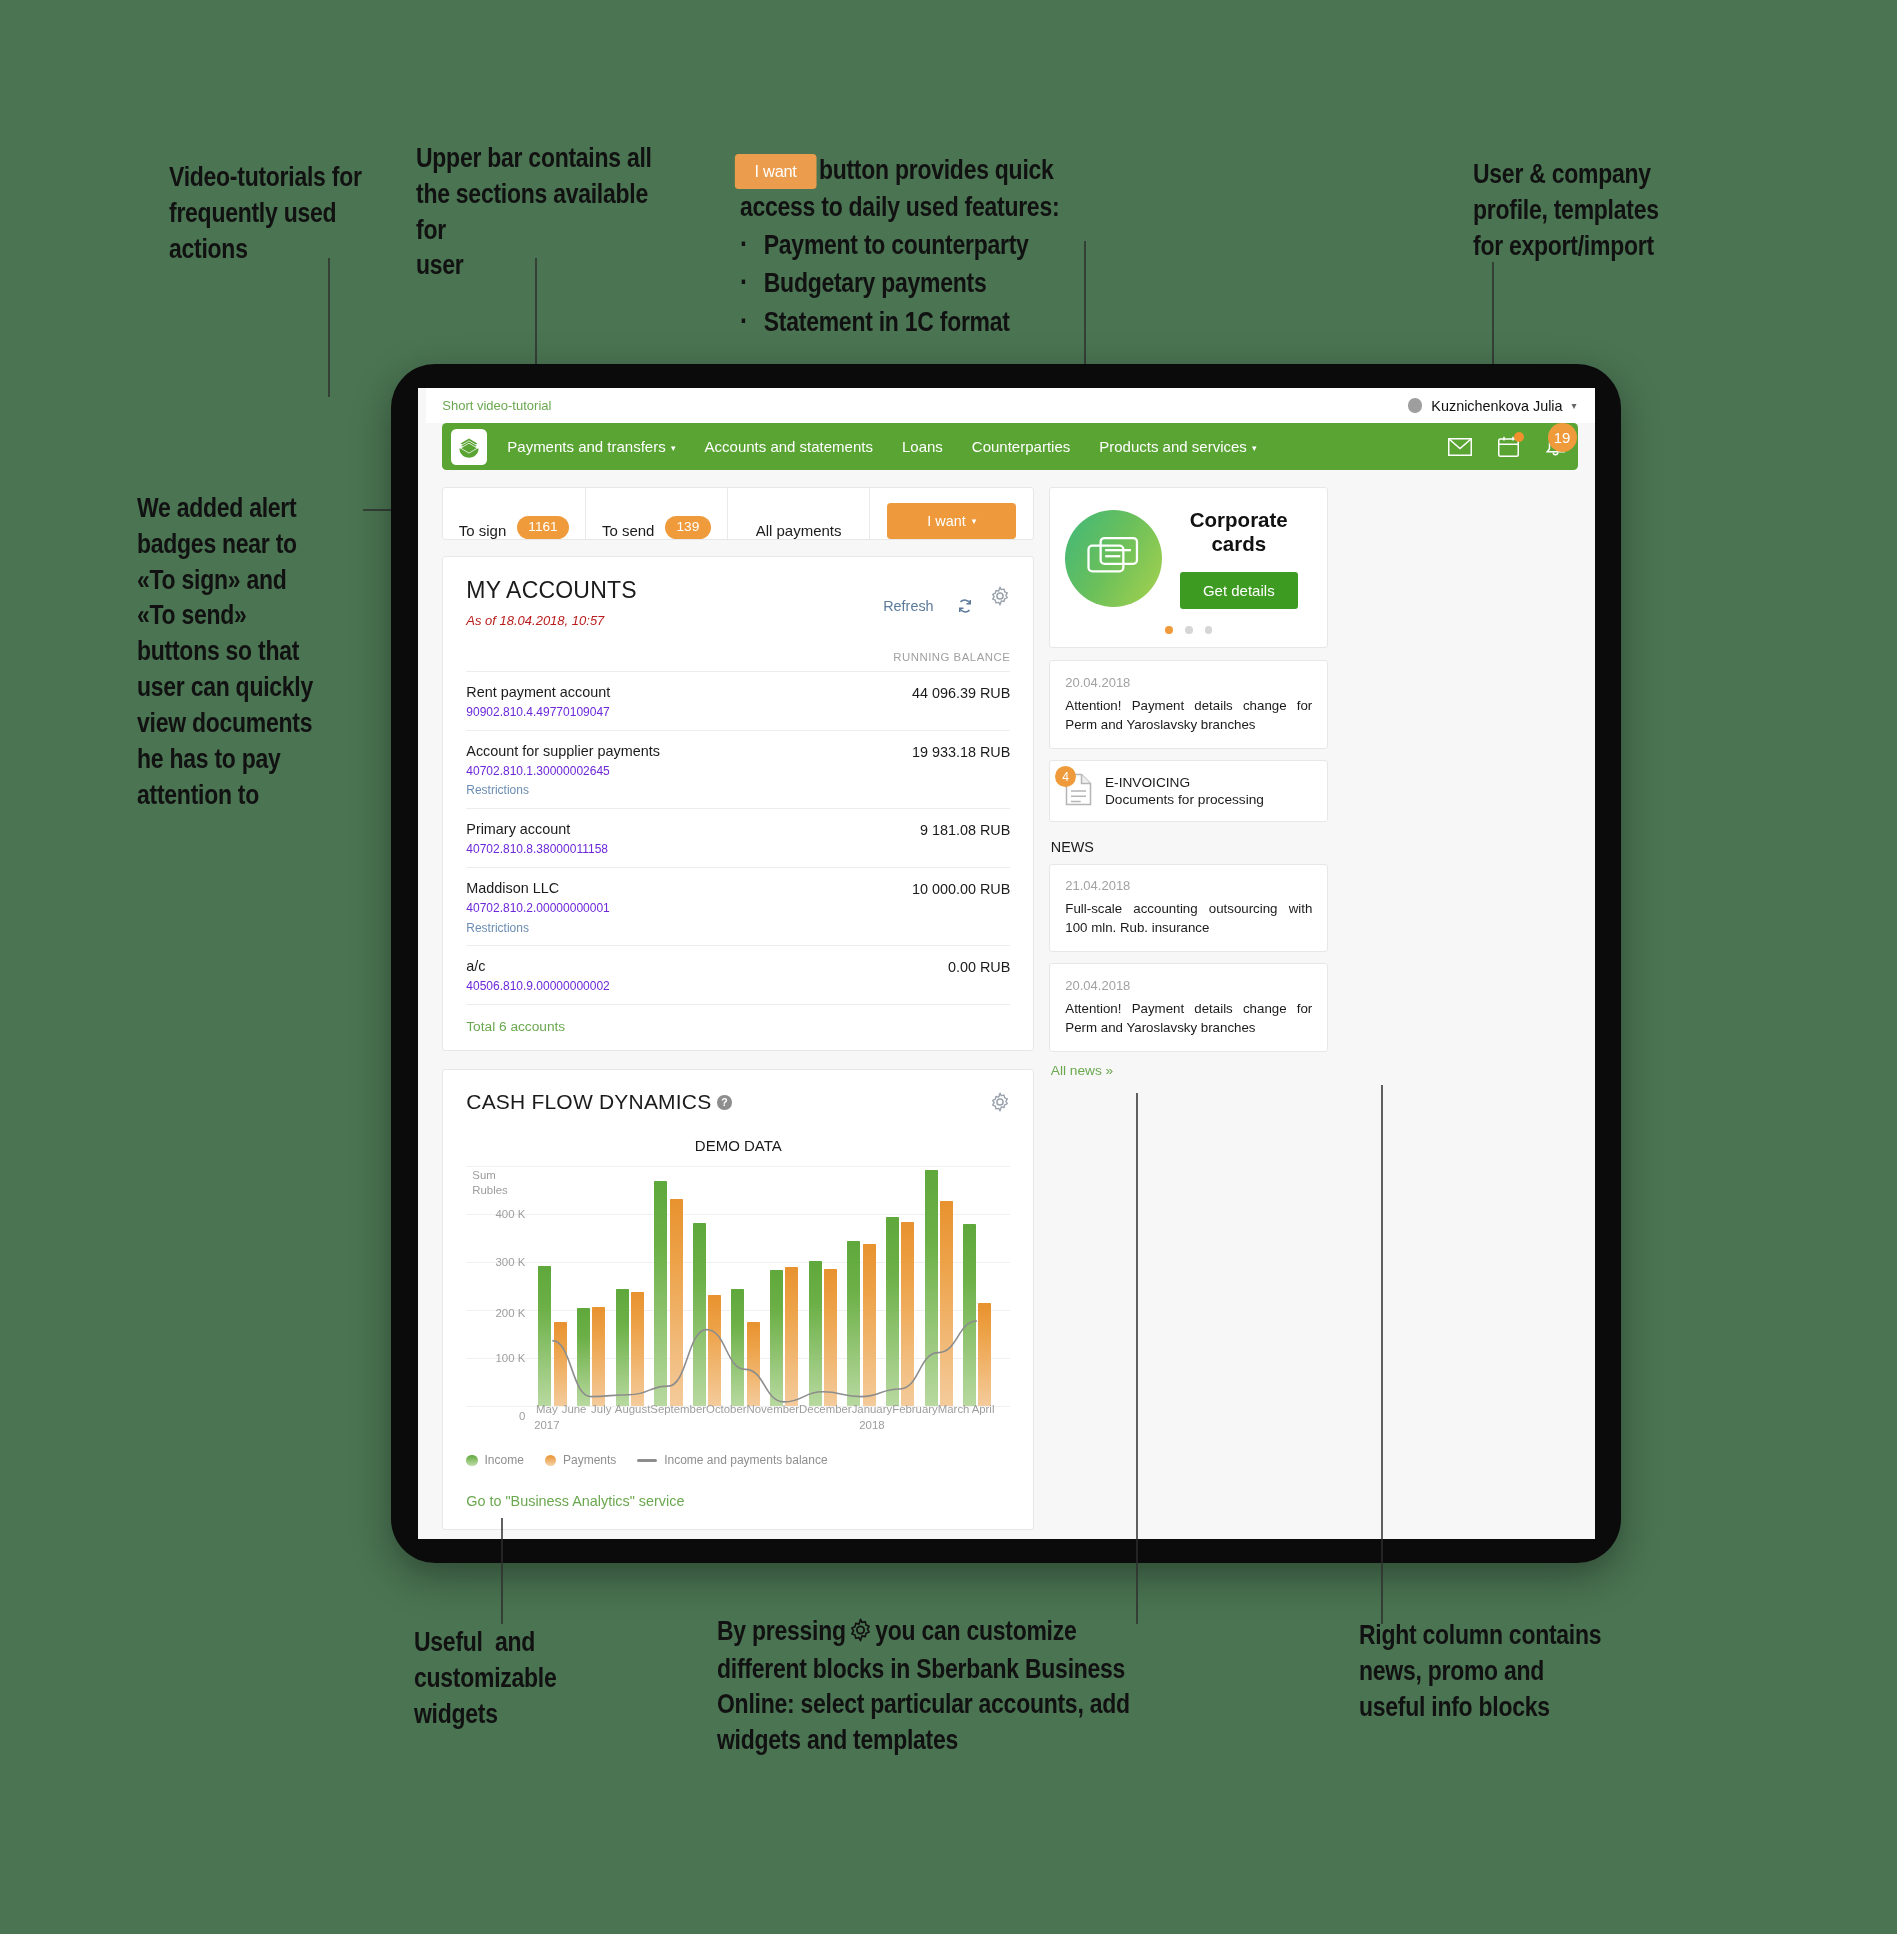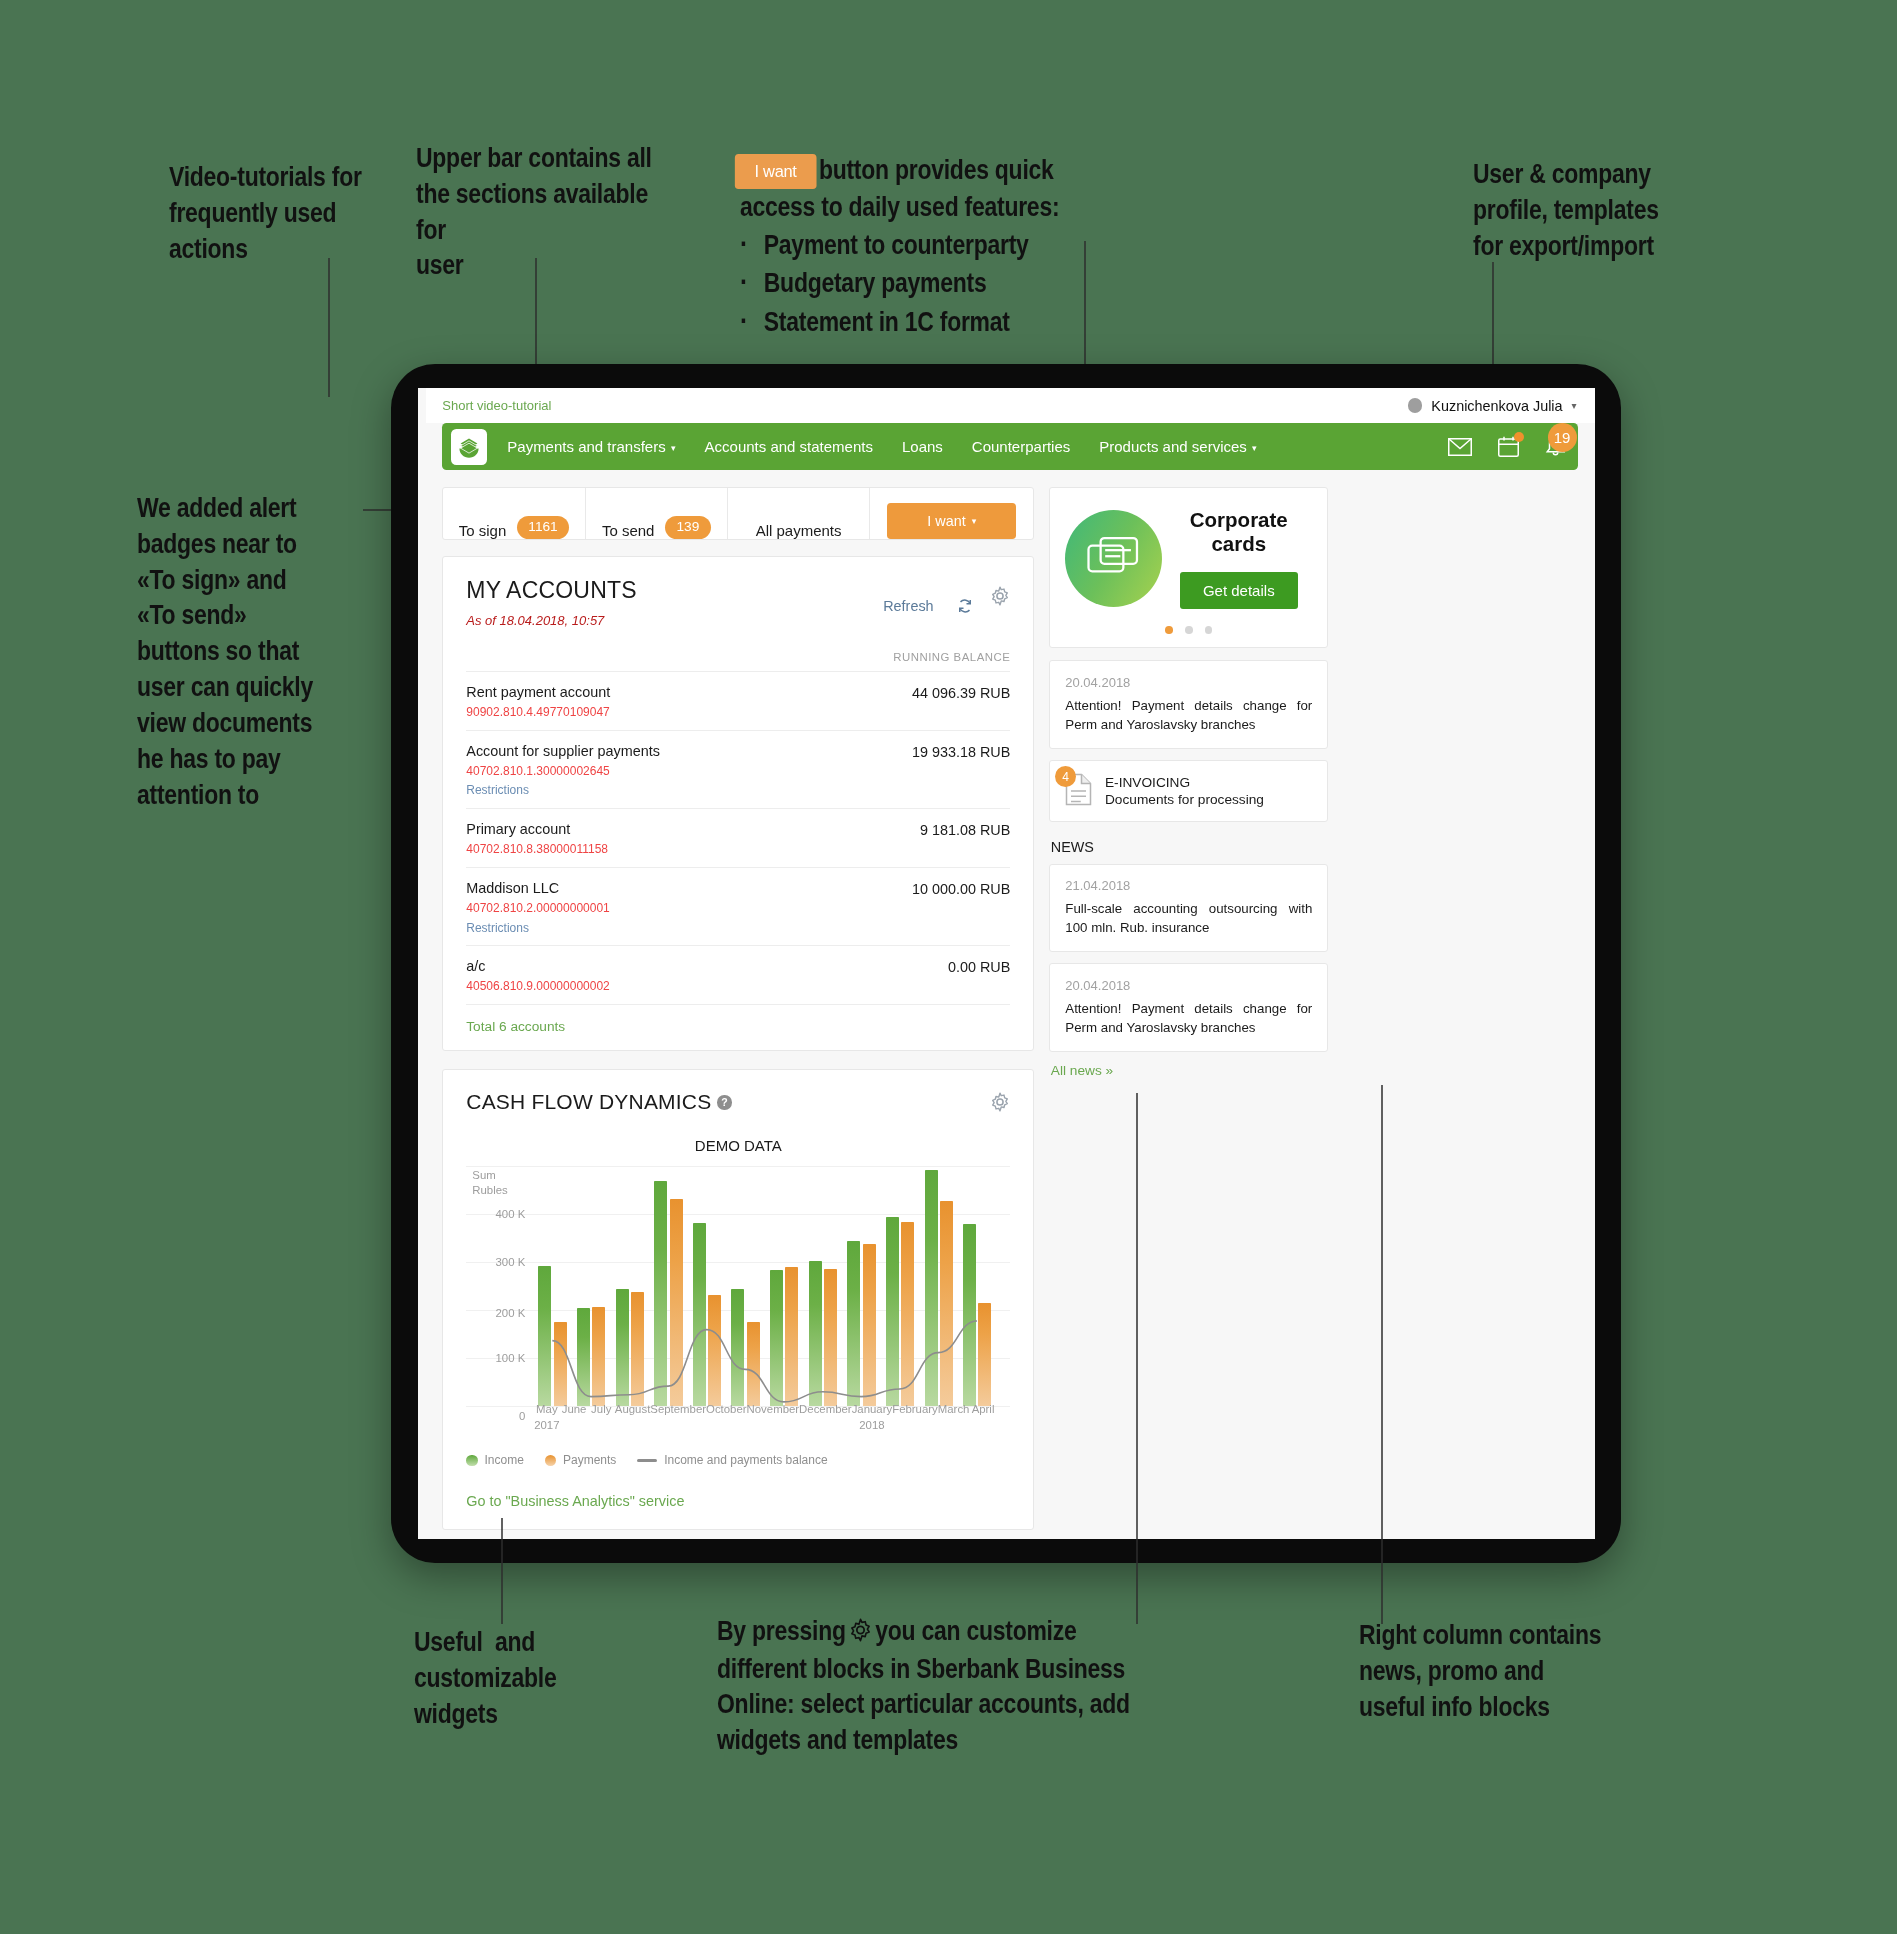--- a/index.html
+++ b/index.html
@@ -161,21 +161,21 @@
   .acct-title { font-size: 23px; color: #1b1b1b; letter-spacing: 0.2px; }
   .acct-actions { margin-left: auto; display: flex; align-items: center; gap: 16.7px; }
   .refresh-link { color: #5b7a99; font-size: 14.4px; display: flex; align-items: center; gap: 22px; cursor: pointer; margin-top: 20px; }
   .asof { color: #b91c1c; font-size: 13px; margin-top: 9px; font-style: italic; }
   .runbal { text-align: right; color: #a0a0a0; font-size: 11.4px; letter-spacing: 0.5px; margin-top: 23px; padding-bottom: 7.6px; }
   .acct-row {
     display: flex; align-items: flex-start; justify-content: space-between;
     border-top: 0.8px solid #ededed; padding: 12px 0 10.6px 0;
   }
   .acct-name { font-size: 14.4px; color: #1b1b1b; }
-  .acct-num { font-size: 12px; color: #ef4444; margin-top: 5.3px; }
+  .acct-num { font-size: 12px; color: #6d28d9; margin-top: 5.3px; }
   .acct-restr { font-size: 12px; color: #6b8db3; margin-top: 5.3px; cursor: pointer; }
   .acct-bal { font-size: 14.4px; color: #1b1b1b; white-space: nowrap; padding-top: 0.8px; }
   .acct-total { border-top: 0.8px solid #ededed; padding: 13.7px 0 16.7px 0; color: #6aa84f; font-size: 13.7px; cursor: pointer; }
 
   
   .chart-card { padding: 20px 23px 20px 23px; }
   .chart-head { display: flex; align-items: center; }
   .chart-title { font-size: 21px; color: #1b1b1b; letter-spacing: 0.2px; display: flex; align-items: center; gap: 6px; }
   .q-circle {
     width: 14.4px; height: 14.4px; border-radius: 50%; background: #8e8e8e; color: #fff;

